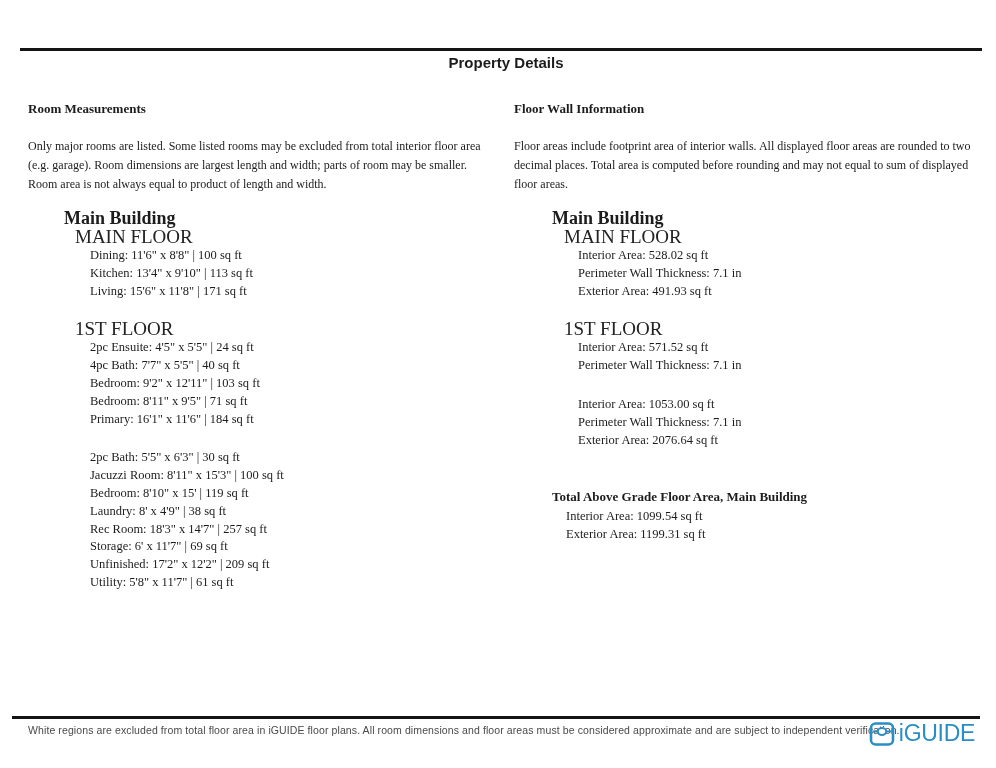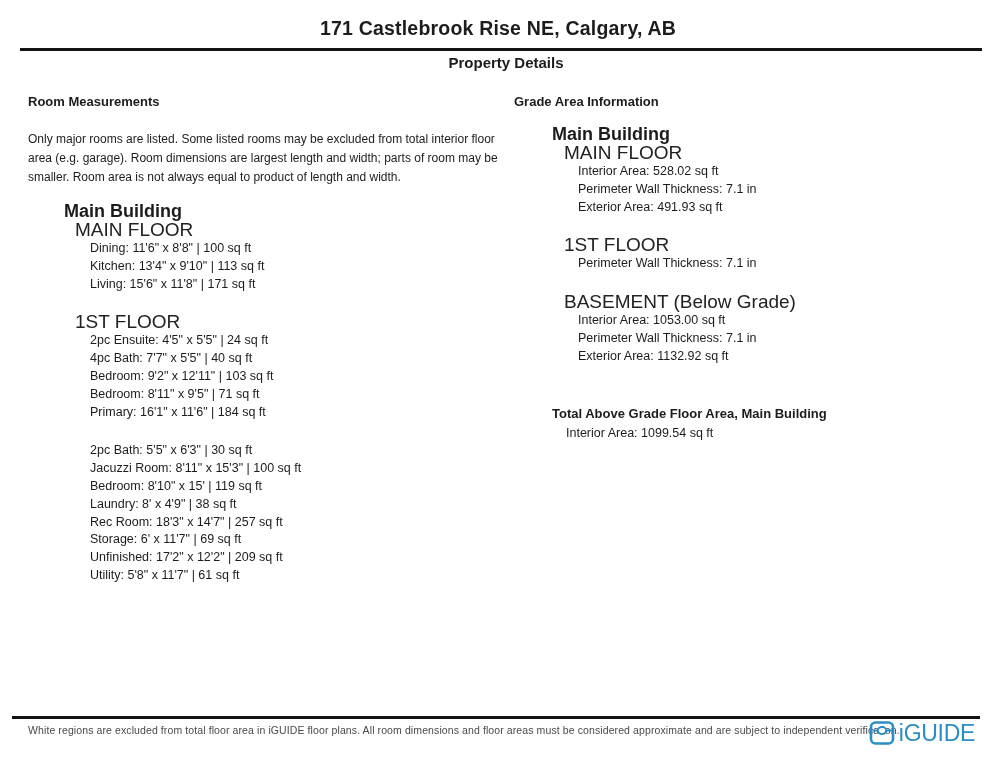--- a/index.html
+++ b/index.html
@@ -19,21 +19,21 @@
   }
   .header-rule {
     position: absolute; top: 48px; left: 20px; width: 962px; height: 3px;
     background: #141414;
   }
   .subtitle {
     position: absolute; top: 54px; left: 0; width: 100%;
     text-align: center; font-size: 15px; font-weight: bold; padding-left: 8px;
   }
 
-  .col { position: absolute; top: 94px; width: 470px; }
+  .col { position: absolute; top: 101px; width: 470px; font-family: Liberation Serif, serif; }
   .col-left  { left: 28px; }
   .col-right { left: 514px; }
 
   .section-heading { font-size: 13px; font-weight: bold; line-height: 16px; }
   .section-desc { font-size: 12px; line-height: 19px; margin-top: 20px; }
 
   .building { margin-top: 16px; }
   .col-left  .building { margin-left: 36px; }
   .col-right .building { margin-left: 38px; }
   .building-heading { font-size: 18px; font-weight: bold; line-height: 16px; }
@@ -55,32 +55,31 @@
   .footer-rule {
     position: absolute; top: 716px; left: 12px; width: 968px; height: 3px;
     background: #141414;
   }
   .disclaimer {
     position: absolute; top: 724px; left: 28px;
     font-size: 10.5px; color: #4a4a4a; letter-spacing: .1px;
   }
   .logo {
     position: absolute; top: 720px; right: 21px;
-    display: flex; align-items: flex-start; gap: 4px;
+    display: flex; align-items: flex-end; gap: 4px;
   }
   .logo-text {
     font-size: 23px; font-weight: 500; letter-spacing: -0.3px;
   }
 </style>
 </head>
 <body>
 
 <div class="page">
 
-  <div class="title">171 Castlebrook Rise NE, Calgary, AB</div>
   <div class="header-rule"></div>
   <div class="subtitle">Property Details</div>
 
   <div class="col col-left">
     <div class="section-heading">Room Measurements</div>
     <div class="section-desc">Only major rooms are listed. Some listed rooms may be excluded from total interior floor area (e.g. garage). Room dimensions are largest length and width; parts of room may be smaller. Room area is not always equal to product of length and width.</div>
 
     <div class="building">
       <div class="building-heading">Main Building</div>
 
@@ -113,55 +112,57 @@
             <div class="item">Rec Room: 18'3" x 14'7" | 257 sq ft</div>
             <div class="item">Storage: 6' x 11'7" | 69 sq ft</div>
             <div class="item">Unfinished: 17'2" x 12'2" | 209 sq ft</div>
             <div class="item">Utility: 5'8" x 11'7" | 61 sq ft</div>
           </div>
       </div>
     </div>
   </div>
 
   <div class="col col-right">
-    <div class="section-heading">Grade Area Information</div>
+    <div class="section-heading">Floor Wall Information</div>
+    <div class="section-desc">Floor areas include footprint area of interior walls. All displayed floor areas are rounded to two decimal places. Total area is computed before rounding and may not equal to sum of displayed floor areas.</div>
 
     <div class="building">
       <div class="building-heading">Main Building</div>
 
       <div class="floor first">
         <div class="floor-name">MAIN FLOOR</div>
         <div class="items">
             <div class="item">Interior Area: 528.02 sq ft</div>
             <div class="item">Perimeter Wall Thickness: 7.1 in</div>
             <div class="item">Exterior Area: 491.93 sq ft</div>
           </div>
       </div>
 
       <div class="floor">
         <div class="floor-name">1ST FLOOR</div>
         <div class="items">
+            <div class="item">Interior Area: 571.52 sq ft</div>
             <div class="item">Perimeter Wall Thickness: 7.1 in</div>
           </div>
       </div>
 
       <div class="floor">
-        <div class="floor-name">BASEMENT (Below Grade)</div>
         <div class="items">
             <div class="item">Interior Area: 1053.00 sq ft</div>
             <div class="item">Perimeter Wall Thickness: 7.1 in</div>
-            <div class="item">Exterior Area: 1132.92 sq ft</div>
+            <div class="item">Exterior Area: 2076.64 sq ft</div>
           </div>
       </div>
     </div>
 
     <div class="total">
       <div class="total-heading">Total Above Grade Floor Area, Main Building</div>
       <div class="items">
           <div class="item">Interior Area: 1099.54 sq ft</div>
+          <div class="item">Exterior Area: 1199.31 sq ft</div>
         </div>
     </div>
   </div>
 
   <div class="footer-rule"></div>
   <div class="disclaimer">White regions are excluded from total floor area in iGUIDE floor plans. All room dimensions and floor areas must be considered approximate and are subject to independent verification.</div>
 
   <div class="logo" style="color: rgb(42, 141, 197);">
     <span style="display:inline-flex;">
       <svg width="26" height="26" viewBox="0 0 26 26" fill="none">

